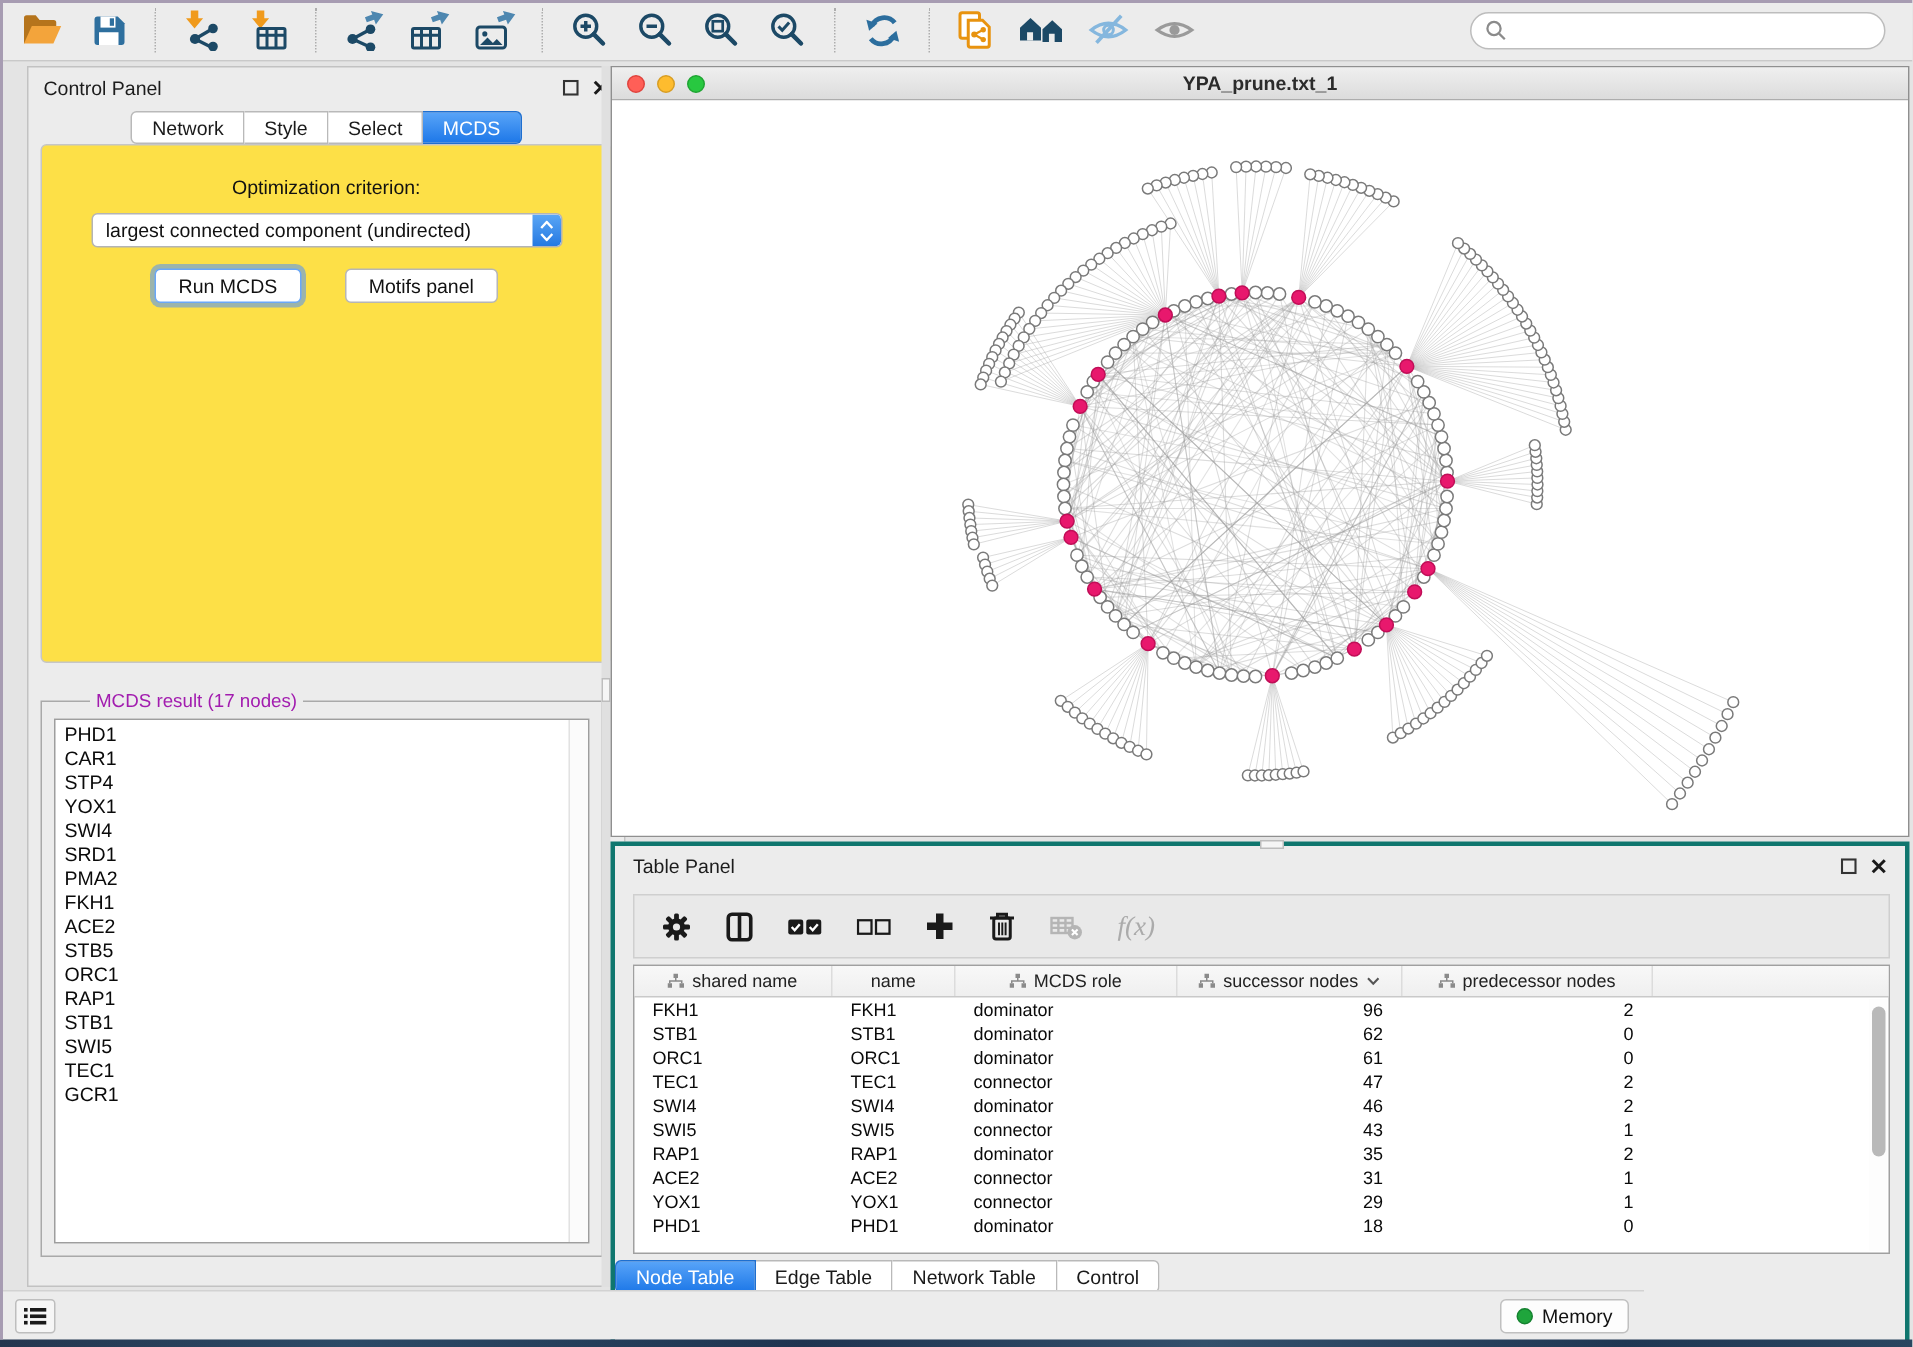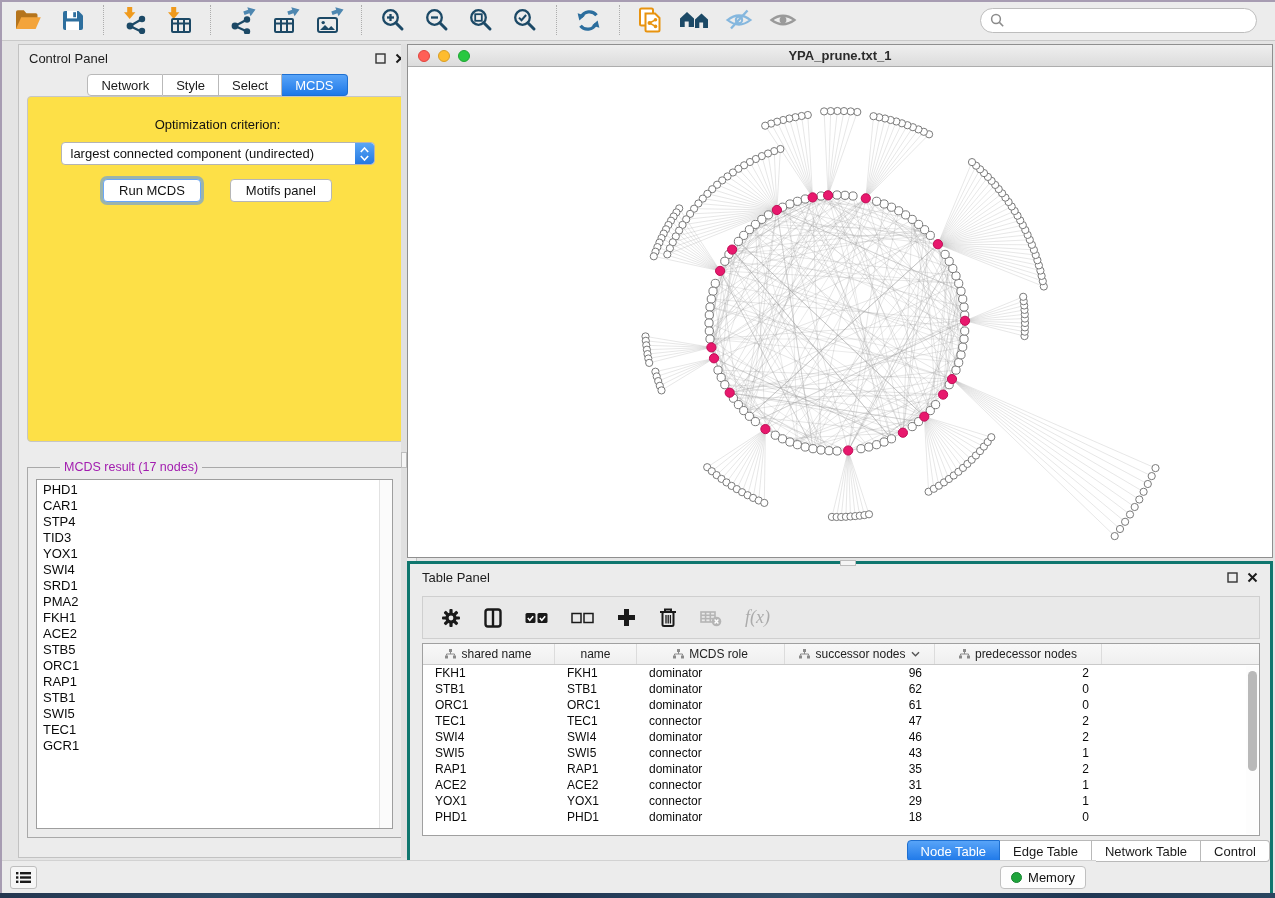--- a/index.html
+++ b/index.html
@@ -80,21 +80,21 @@
            background:linear-gradient(#F8F8F8,#EFEFEF); border-bottom:1px solid #C9C9C9; }
   .th { display:flex; align-items:center; justify-content:center; gap:5px; font-size:12px; color:#222;
         border-right:1px solid #DCDCDC; overflow:hidden; white-space:nowrap;}
   .th:last-child { border-right:none; }
   .tbody { position:absolute; left:0; right:14px; top:21px; bottom:0; overflow:hidden; }
   .trow { display:grid; grid-template-columns:132px 82px 148px 150px 167px 1fr; height:16px; align-items:center;}
   .tcell { font-size:12px; color:#0a0a0a; padding-left:12px; white-space:nowrap; overflow:hidden;}
   .tcell.c3, .tcell.c4 { text-align:right; padding-right:13px; padding-left:0;}
   .tv-scroll { position:absolute; right:1px; top:22px; bottom:1px; width:12px; background:#FDFDFD; }
   .tv-thumb { position:absolute; left:1.5px; top:5px; width:9px; height:100px; background:#B9B9B9; border-radius:5px; }
-  .tp-tabs { position:absolute; left:0; right:0; top:276px; display:flex; justify-content:flex-end; }
+  .tp-tabs { position:absolute; left:0; right:0; top:276px; display:flex; justify-content:flex-start; }
 
   
   .status-bar { position:absolute; left:0; top:860px; width:1096px; height:33px; background:#ECECEC;
                 border-top:1px solid #D2D2D2; display:flex; align-items:center; padding:0 10px; }
   .sb-btn { width:27px; height:23px; background:#F6F6F6; border:1px solid #BEBEBE; border-radius:3px;
             display:flex; align-items:center; justify-content:center; }
   .memory-btn { margin-left:auto; height:23px; background:#FDFDFD; border:1px solid #C0C0C0; border-radius:4px;
                 display:flex; align-items:center; gap:6px; padding:0 10px; font-size:13px; color:#111; }
   .mem-dot { width:11px; height:11px; border-radius:50%; background:#1FA53C; border:1px solid #158230;}
   .desktop-strip { position:absolute; left:0; top:893px; width:1275px; height:5px;
@@ -312,21 +312,20 @@
         <button class="mac-btn">Motifs panel</button>
       </div>
     </div>
     <div class="groupbox">
       <span class="gb-title">MCDS result (17 nodes)</span>
       <div class="mcds-list">
         <div class="mcds-items">
             <div class="mcds-item">PHD1</div>
             <div class="mcds-item">CAR1</div>
             <div class="mcds-item">STP4</div>
-            <div class="mcds-item">TID3</div>
             <div class="mcds-item">YOX1</div>
             <div class="mcds-item">SWI4</div>
             <div class="mcds-item">SRD1</div>
             <div class="mcds-item">PMA2</div>
             <div class="mcds-item">FKH1</div>
             <div class="mcds-item">ACE2</div>
             <div class="mcds-item">STB5</div>
             <div class="mcds-item">ORC1</div>
             <div class="mcds-item">RAP1</div>
             <div class="mcds-item">STB1</div>

